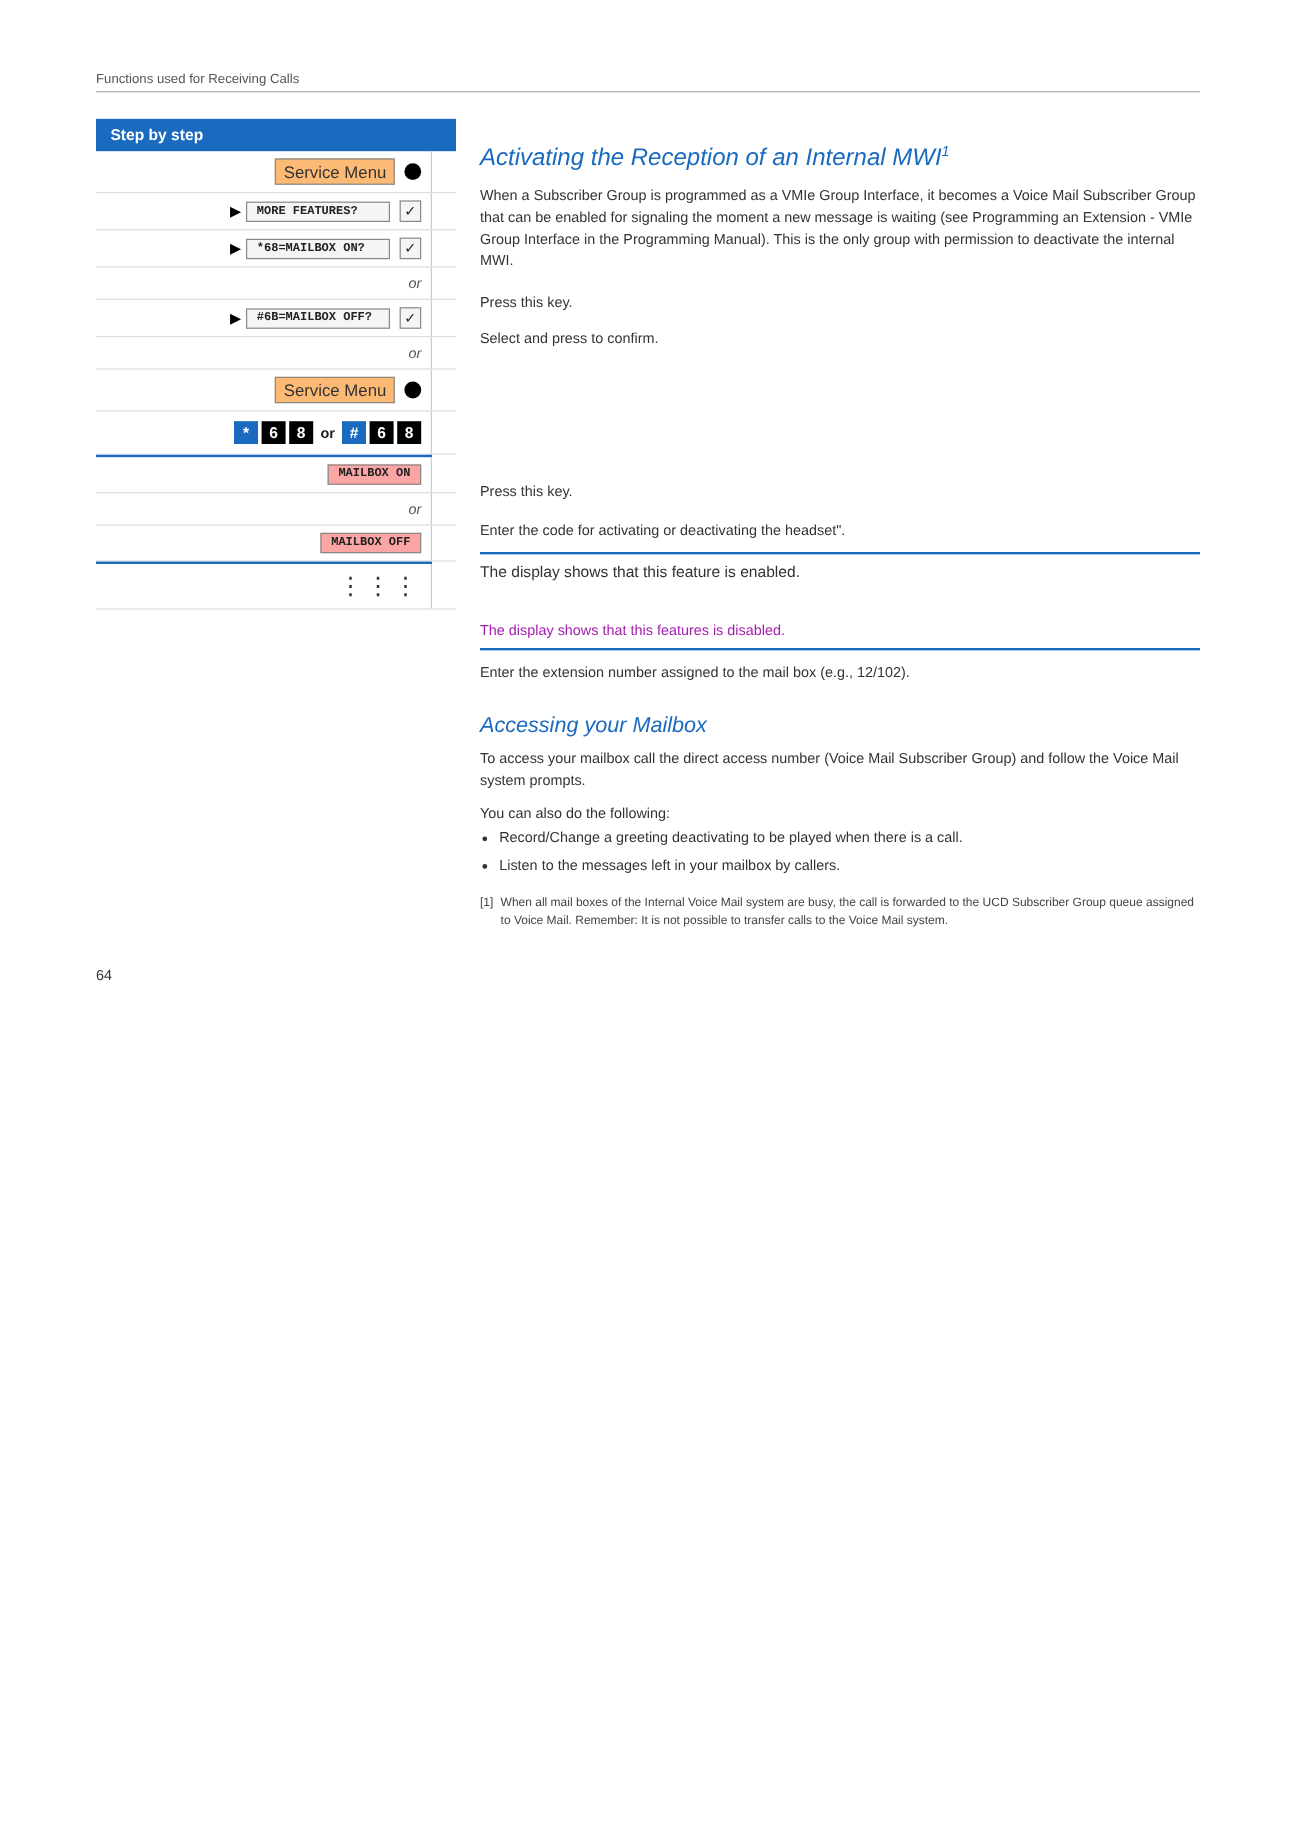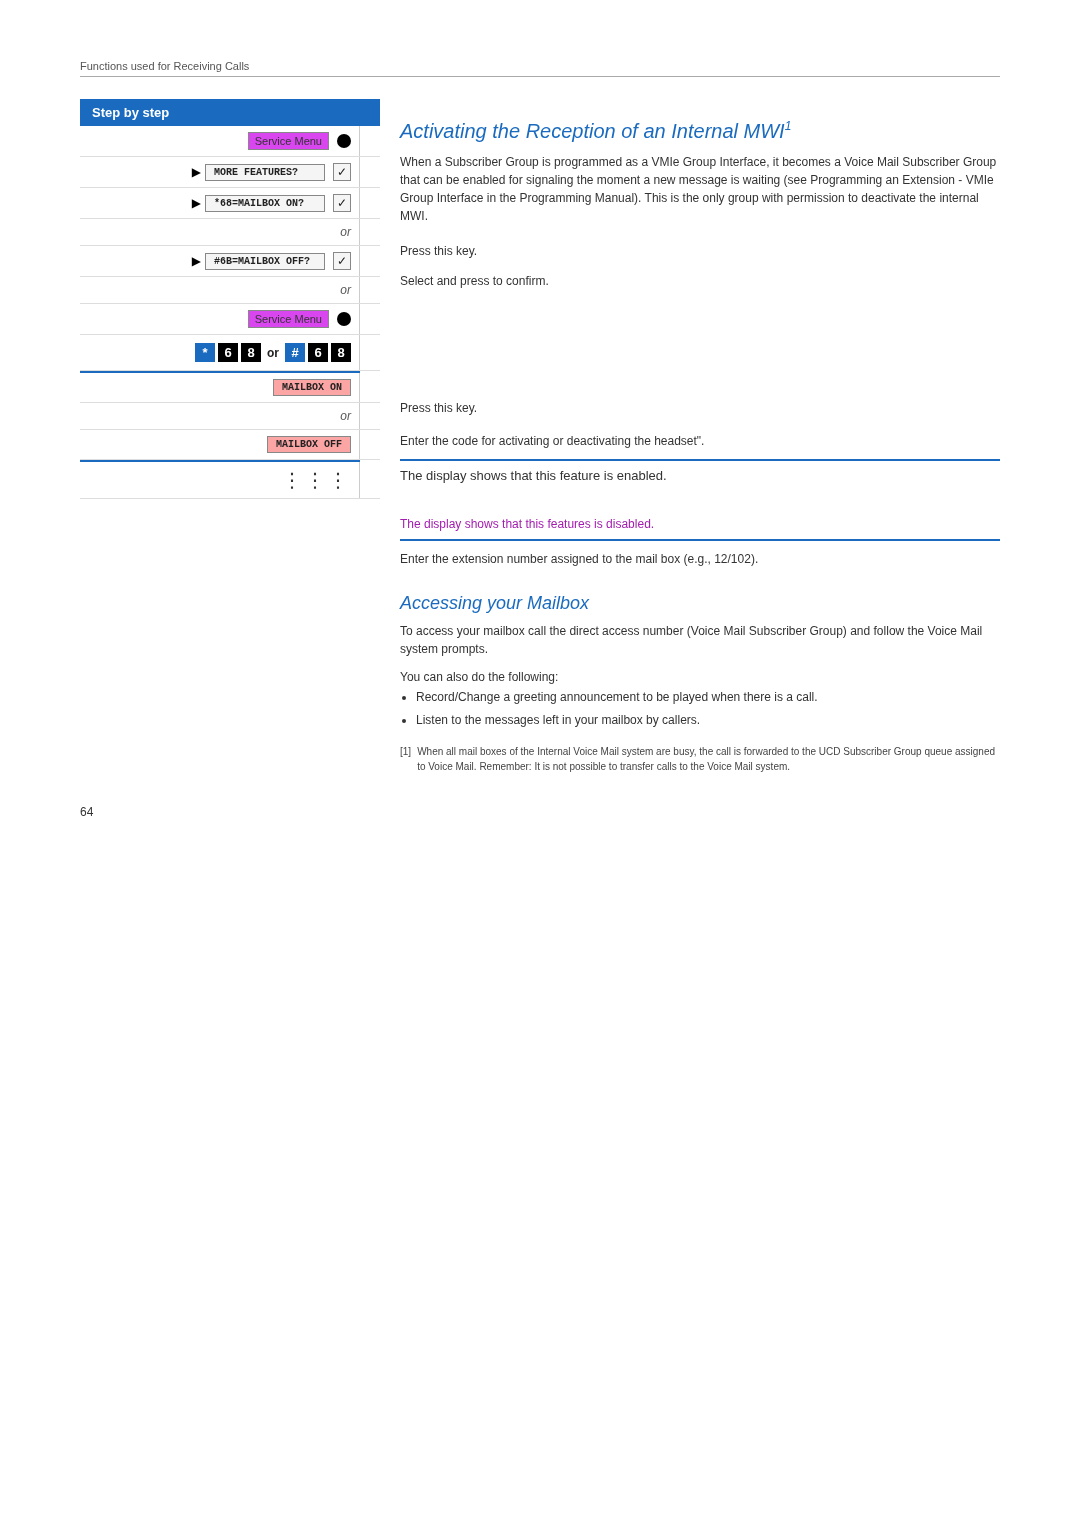--- a/index.html
+++ b/index.html
@@ -93,22 +93,22 @@
       display: inline-flex;
       align-items: center;
       gap: 4px;
       font-size: 11px;
       color: #333;
     }
 
     .service-menu-box {
       border: 1px solid #888;
       padding: 2px 6px;
-      font-size: 11px;
-      background: #d946ef;
+      font-size: 14px;
+      background: #fdba74;
       color: #333;
     }
 
     .circle-black {
       width: 14px;
       height: 14px;
       background: #000;
       border-radius: 50%;
       display: inline-block;
       margin-left: 4px;
@@ -396,21 +396,21 @@
         <span style="font-size:12px; color:#333;">Enter the extension number assigned to the mail box (e.g., 12/102).</span>
       </div>
 
       <div class="sub-section-title">Accessing your Mailbox</div>
 
       <div class="description-text">To access your mailbox call the direct access number (Voice Mail Subscriber Group) and follow the Voice Mail system prompts.</div>
 
       <div style="font-size:12px; color:#333; margin-bottom:4px;">You can also do the following:</div>
 
       <ul class="bullet-list">
-        <li>Record/Change a greeting announcement to be played when there is a call.</li>
+        <li>Record/Change a greeting deactivating to be played when there is a call.</li>
         <li>Listen to the messages left in your mailbox by callers.</li>
       </ul>
 
       <div class="footnote" style="margin-top:14px; display:flex; gap:6px;">
         <span style="font-size:10px; flex-shrink:0;">[<span>1</span>]</span>
         <span>When all mail boxes of the Internal Voice Mail system are busy, the call is forwarded to the UCD Subscriber Group queue assigned to Voice Mail.
 Remember: It is not possible to transfer calls to the Voice Mail system.</span>
       </div>
 
     </div>

